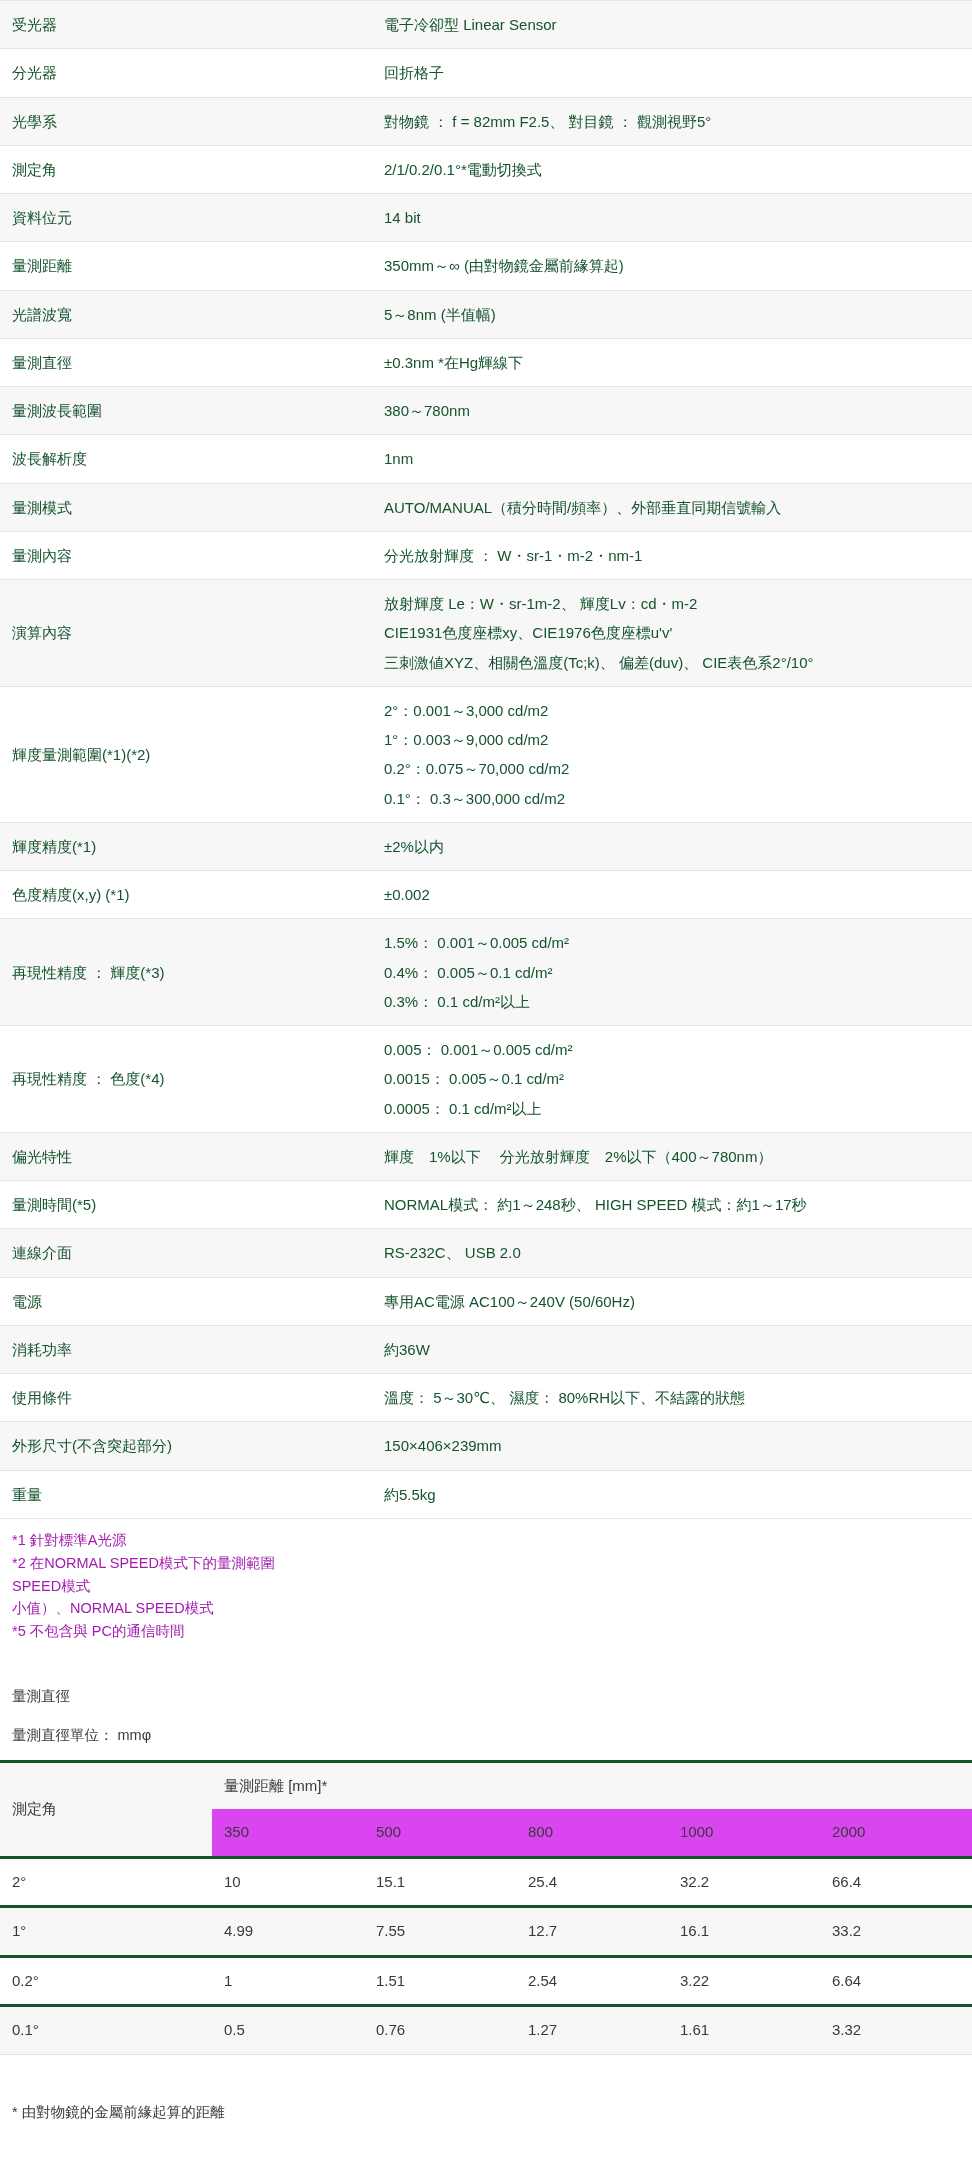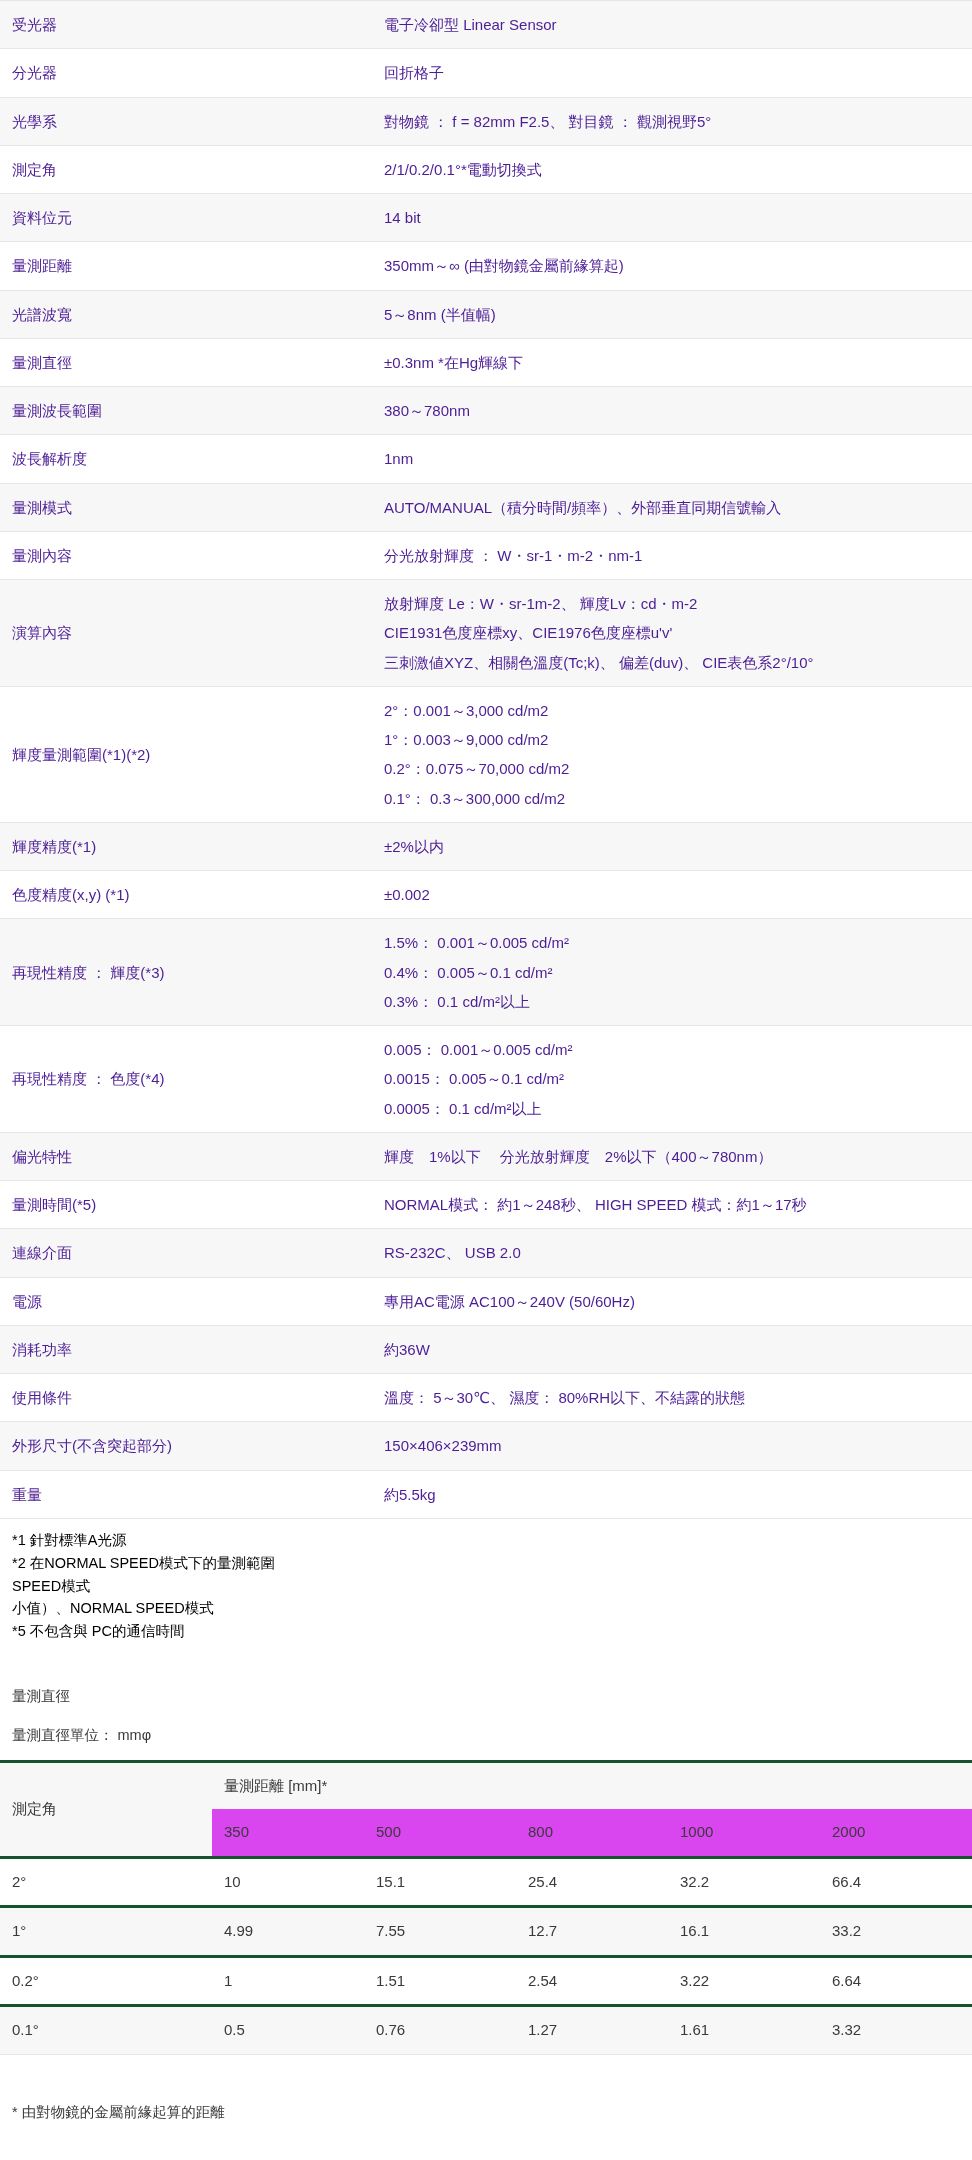--- a/index.html
+++ b/index.html
@@ -24,21 +24,21 @@
     border-collapse: collapse;
     table-layout: fixed;
     font-size: 15px;
   }
   table.spec td {
     border-top: 1px solid #e6e6e6;
     border-bottom: 1px solid #e6e6e6;
     padding: 12px 10px 12px 12px;
     vertical-align: middle;
     line-height: 1.55;
-    color: #4c1d95;
+    color: #14532d;
   }
   table.spec tr:nth-child(odd) td {
     background: #f7f7f7;
   }
   table.spec tr:nth-child(even) td {
     background: #ffffff;
   }
   td.key {
     width: 350px;
   }
@@ -48,21 +48,21 @@
   .val .line {
     display: block;
   }
   .val .line + .line {
     margin-top: 6px;
   }
   
   .notes {
     font-size: 14.5px;
     line-height: 1.58;
-    color: #000000;
+    color: #a21caf;
     padding: 10px 12px 0 12px;
   }
   .notes .note-line {
     display: block;
   }
   
   .section-head {
     padding: 26px 12px 0 12px;
     font-size: 14.5px;
     line-height: 1.6;

